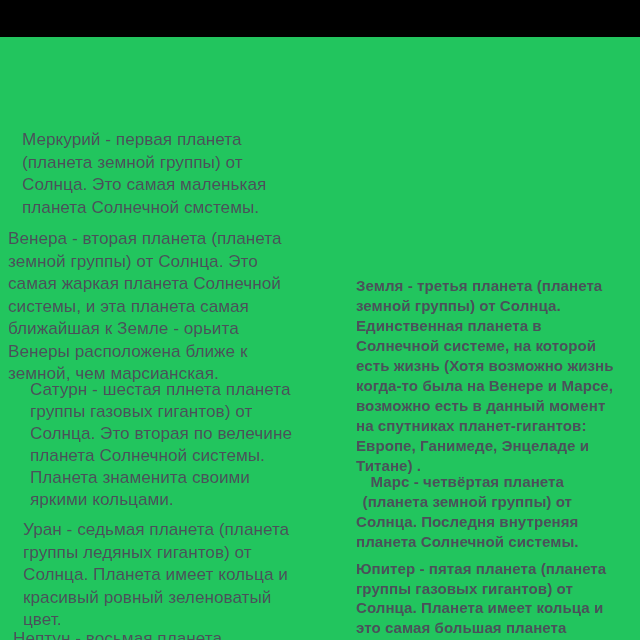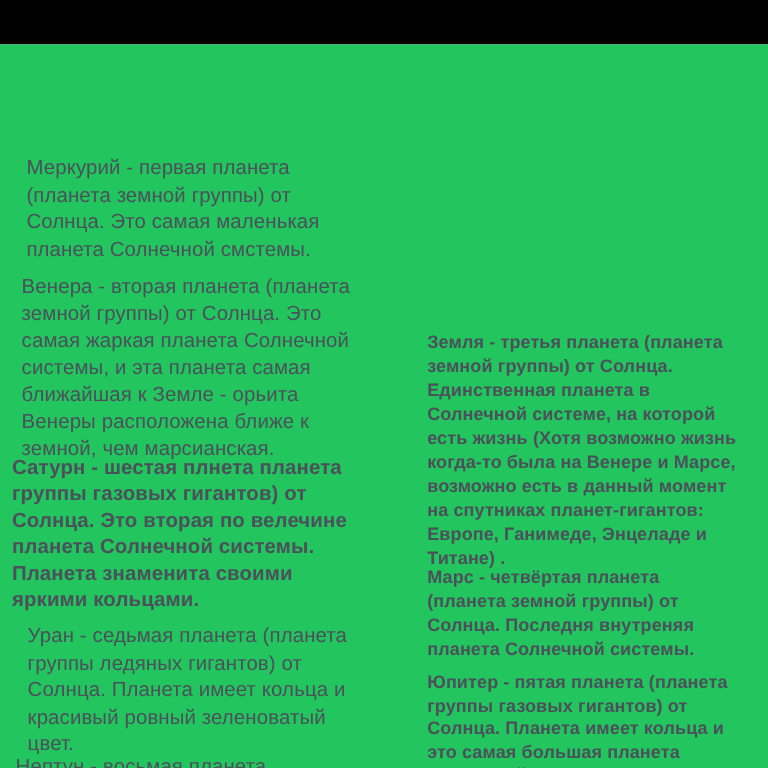--- a/index.html
+++ b/index.html
@@ -39,26 +39,26 @@
     line-height: 22.5px;
   }
   
   .right-col .para {
     font-size: 15px;
     line-height: 20px;
     font-weight: bold;
   }
   
   #p-mercury { left: 22px;  top: 92px;  }
-  #p-venus   { left: 18px;  top: 191px; }
-  #p-saturn  { left: 10px;  top: 342px; line-height: 22px; font-weight: bold; }
+  #p-venus   { left: 8px;  top: 191px; }
+  #p-saturn  { left: 30px;  top: 342px; line-height: 22px; }
   #p-uranus  { left: 23px;  top: 482px; }
   #p-neptune { left: 13px;  top: 592px; line-height: 20px; }
   #p-earth   { left: 356px; top: 239px; }
-  #p-mars    { left: 356px; top: 435px; }
+  #p-mars    { left: 356px; top: 435px; text-align: center; }
   #p-jupiter { left: 356px; top: 522px; line-height: 19.5px; }
 </style>
 </head>
 <body>
 
 <div class="topbar"></div>
 
 <main class="page">
 
   <section class="left-col">

